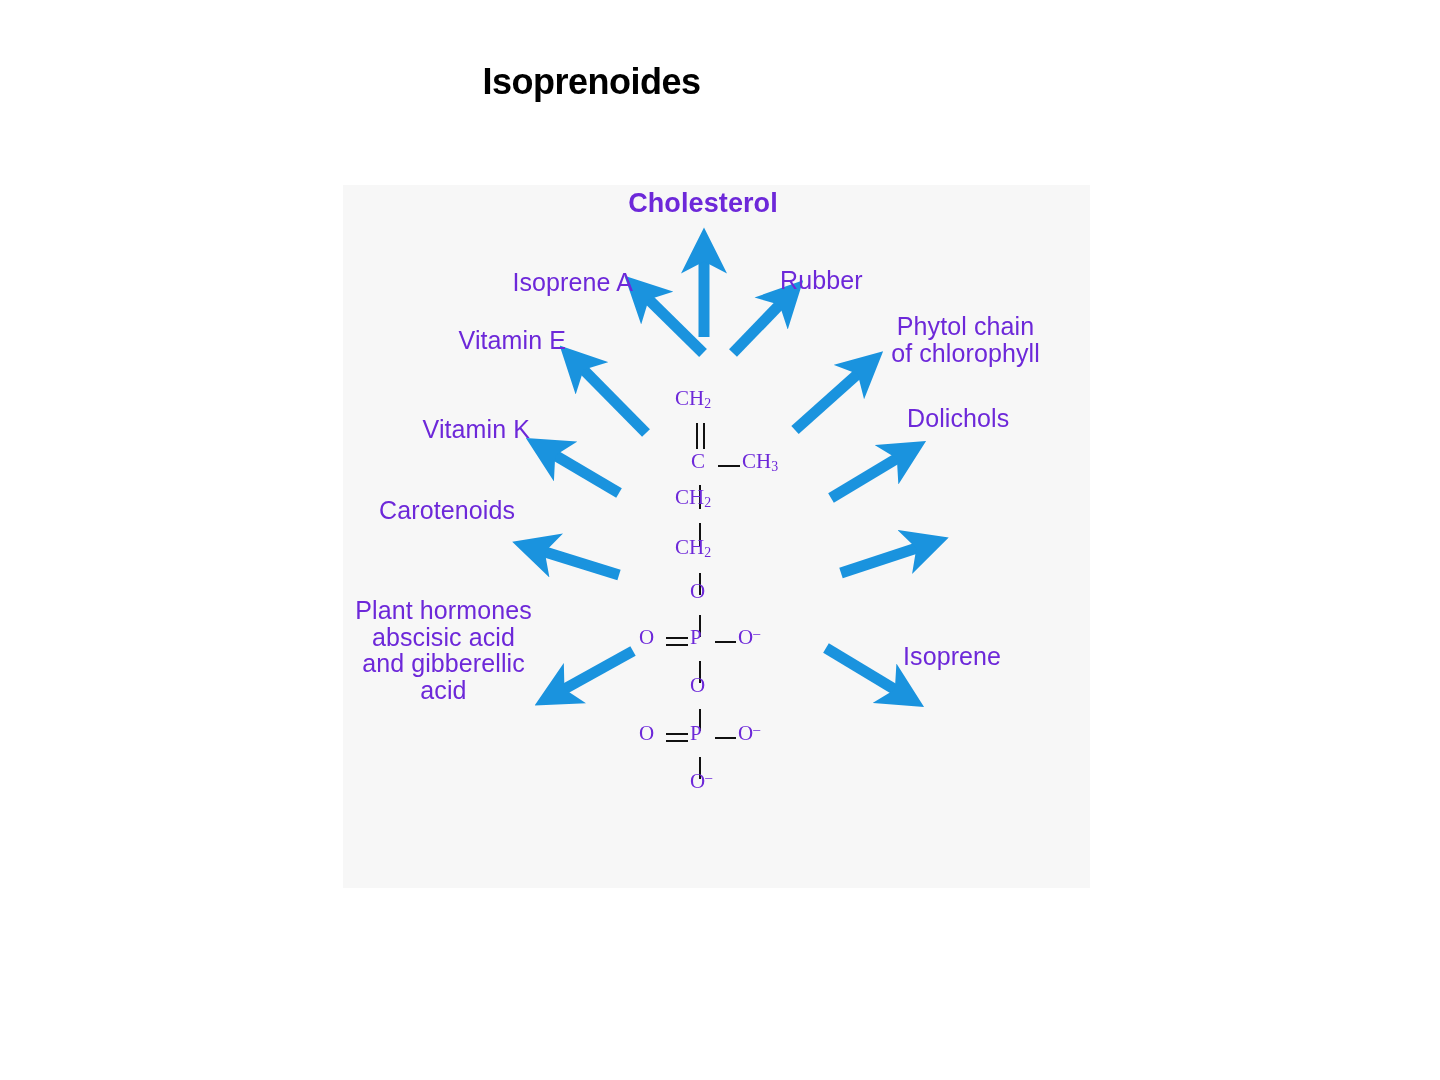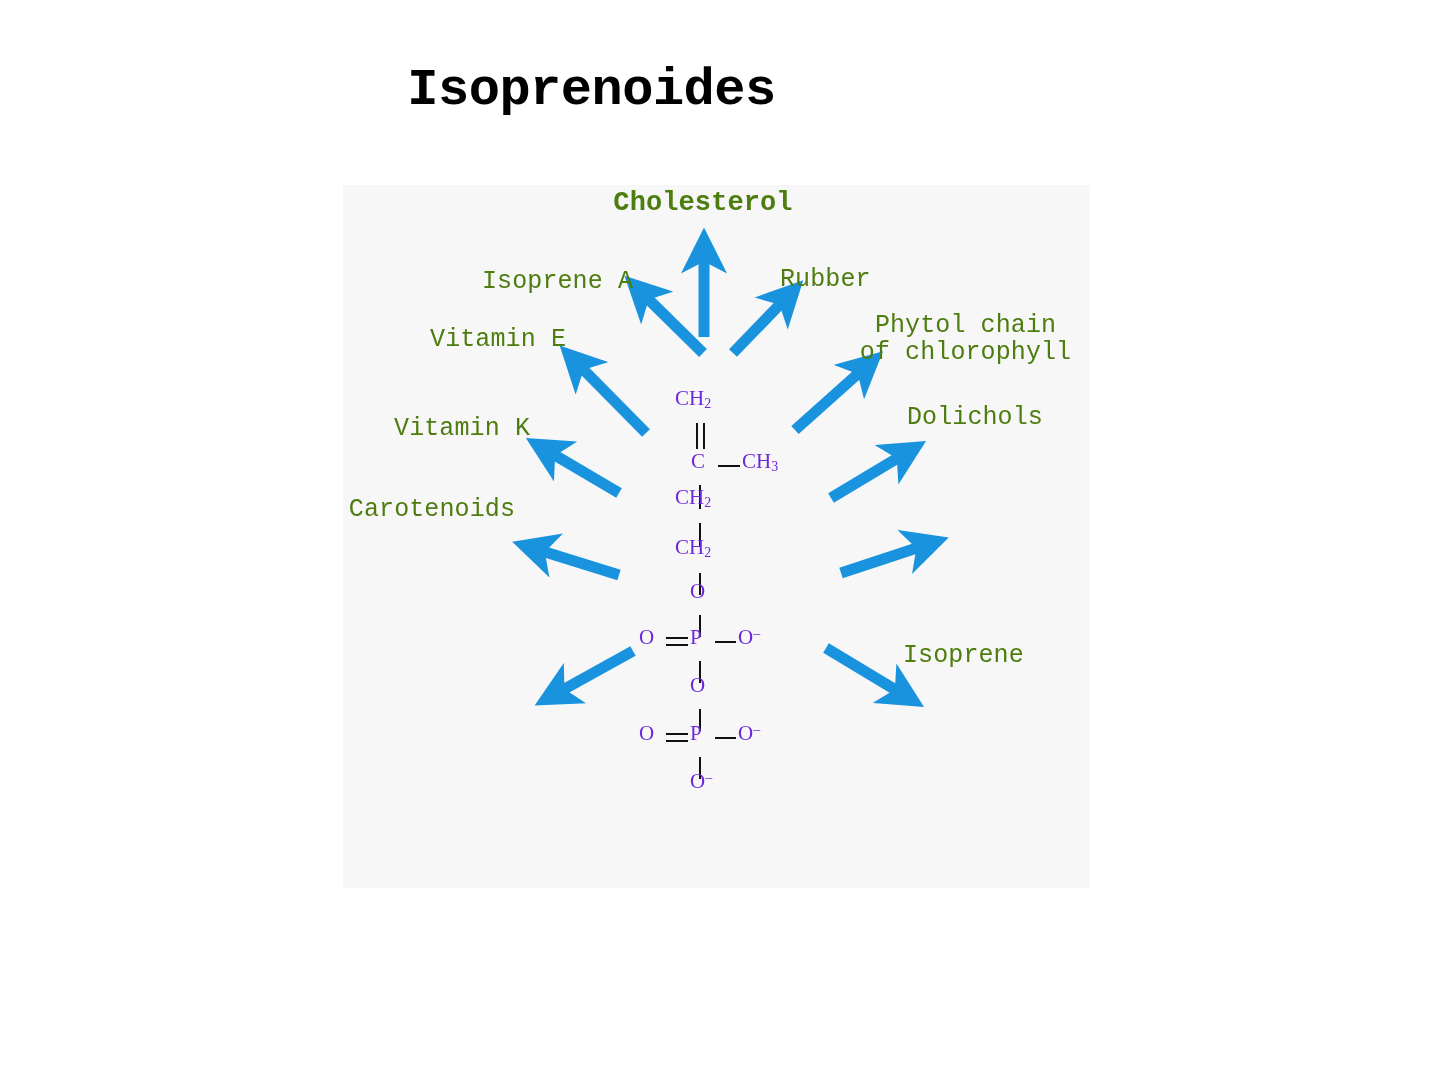--- a/index.html
+++ b/index.html
@@ -15,42 +15,42 @@
     font-family: "Liberation Serif", serif;
   }
 
   
   #slide-title {
     position: absolute;
     top: 62px;
     left: 0;
     width: 1183px;
     text-align: center;
-    font-family: Liberation Mono, monospace;
+    font-family: Liberation Sans, sans-serif;
     font-weight: bold;
-    font-size: 52px;
+    font-size: 36px;
     letter-spacing: -0.5px;
     color: #000000;
     line-height: 1.1;
   }
 
   
   #figure-panel {
     position: absolute;
     left: 343px;
     top: 185px;
     width: 747px;
     height: 703px;
     background: #f7f7f7;
   }
 
   .lbl {
     position: absolute;
-    color: #4d7c0f;
-    font-family: Liberation Mono, monospace;
+    color: #6d28d9;
+    font-family: Liberation Sans, sans-serif;
     font-size: 25px;
     line-height: 1.06;
     white-space: pre-line;
     letter-spacing: 0.1px;
   }
   .lbl.bold { font-weight: bold; }
   .lbl.ctr  { text-align: center; }
   .lbl.rgt  { text-align: right; }
 
   
@@ -146,20 +146,24 @@
   <div class="lbl bold ctr" style="left:180px; top:4px; width:360px; font-size:27px;">Cholesterol</div>
 
   <div class="lbl rgt" style="left:60px; top:84px; width:230px;">Isoprene A</div>
 
   <div class="lbl rgt" style="left:8px; top:142px; width:215px;">Vitamin E</div>
 
   <div class="lbl rgt" style="left:0px; top:218px; width:187px;margin-top:13px;">Vitamin K</div>
 
   <div class="lbl rgt" style="left:0px; top:312px; width:172px;">Carotenoids</div>
 
+  <div class="lbl ctr" style="left:2px; top:412px; width:197px;">Plant hormones
+abscisic acid
+and gibberellic
+acid</div>
 
   <div class="lbl" style="left:437px; top:82px; width:200px;">Rubber</div>
 
   <div class="lbl ctr" style="left:500px; top:128px; width:245px;">Phytol chain
 of chlorophyll</div>
 
   <div class="lbl" style="left:564px; top:220px; width:183px;">Dolichols</div>
 
 
   <div class="lbl" style="left:560px; top:458px; width:187px;">Isoprene</div>

